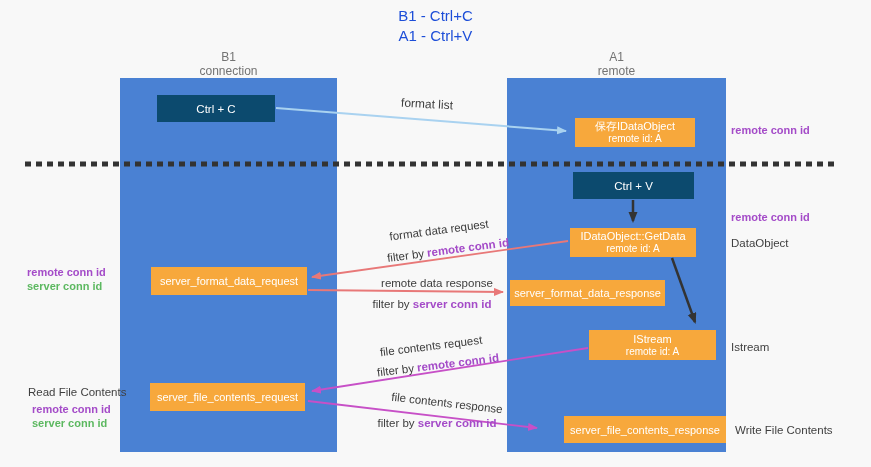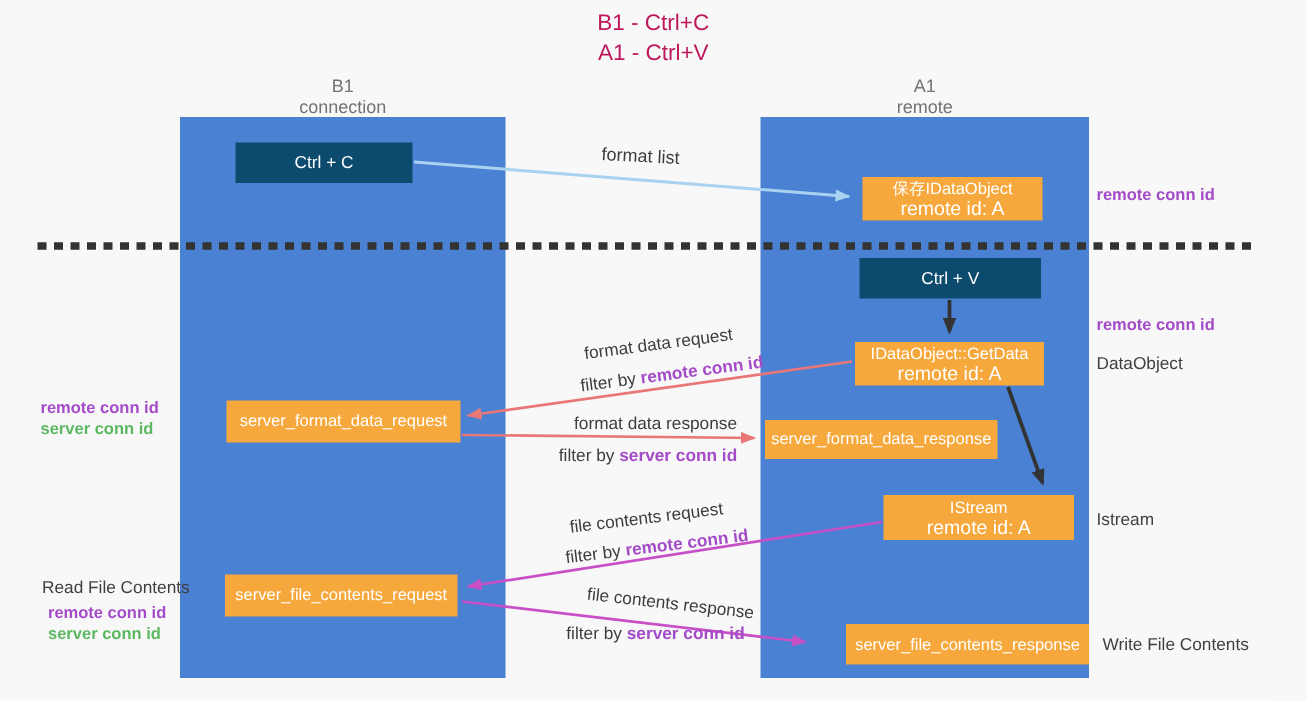--- a/index.html
+++ b/index.html
@@ -1,26 +1,26 @@
 <!DOCTYPE html>
 <html><head>
 <meta charset="utf-8">
 <style>
   html,body{margin:0;padding:0;}
   body{font-family:"Liberation Sans","DejaVu Sans",sans-serif;}
   #canvas{position:relative;width:871px;height:467px;background:#f8f8f8;overflow:hidden;}
   .abs{position:absolute;}
-  .title{left:0;top:6px;width:871px;text-align:center;font-size:15px;line-height:20px;color:#be185d;}
+  .title{left:0;top:6px;width:871px;text-align:center;font-size:15px;line-height:20px;color:#1d4ed8;}
   .lane-header{text-align:center;font-size:12px;line-height:14px;color:#737373;}
   .lane{background:#4a81d3;}
   .box{display:flex;align-items:center;justify-content:center;flex-direction:column;color:#fff;text-align:center;}
   .orange{background:#f7a83c;}
   .green{background:#0c4a6e;}
   .box .l1{font-size:11px;line-height:13px;}
-  .box .l2{font-size:13px;line-height:12px;}
+  .box .l2{font-size:10px;line-height:12px;}
   .box .single{font-size:11px;}
   .greenbox-label{font-size:11.5px;}
   .ann{transform-origin:center;white-space:nowrap;font-size:11.5px;color:#3d3d3d;}
   .ann.center{transform:translate(-50%,-50%);}
   .purple{color:#a44bc8;font-weight:bold;}
   .greent{color:#5cb860;font-weight:bold;}
   .side-label{white-space:nowrap;font-size:11px;}
   .side-dark{color:#3f3f3f;font-size:11.5px;font-weight:normal;}
   svg{position:absolute;left:0;top:0;}
 </style>
@@ -108,21 +108,21 @@
 
   <div class="abs box orange" style="left:544px;top:416px;width:162px;height:27px;margin-left:20px;">
     <span class="single">server_file_contents_response</span>
   </div>
 
   <div class="abs ann center" style="left:427px;top:104px;font-size:12px;transform:translate(-50%,-50%) rotate(3deg);">format list</div>
 
   <div class="abs ann center" style="left:439px;top:230px;transform:translate(-50%,-50%) rotate(-7.5deg);">format data request</div>
   <div class="abs ann center" style="left:448px;top:250px;transform:translate(-50%,-50%) rotate(-7.5deg);"><span>filter by</span> <span class="purple">remote conn id</span></div>
 
-  <div class="abs ann center" style="left:437px;top:283px;">format data response</div>
+  <div class="abs ann center" style="left:437px;top:283px;">remote data response</div>
   <div class="abs ann center" style="left:432px;top:304px;"><span>filter by</span> <span class="purple">server conn id</span></div>
 
   <div class="abs ann center" style="left:431px;top:346px;transform:translate(-50%,-50%) rotate(-7deg);">file contents request</div>
   <div class="abs ann center" style="left:438px;top:365px;transform:translate(-50%,-50%) rotate(-7deg);"><span>filter by</span> <span class="purple">remote conn id</span></div>
 
   <div class="abs ann center" style="left:447px;top:403px;transform:translate(-50%,-50%) rotate(6.5deg);">file contents response</div>
   <div class="abs ann center" style="left:437px;top:423px;"><span>filter by</span> <span class="purple">server conn id</span></div>
 
   <div class="abs side-label purple" style="left:731px;top:124px;">remote conn id</div>
   <div class="abs side-label purple" style="left:731px;top:211px;">remote conn id</div>

